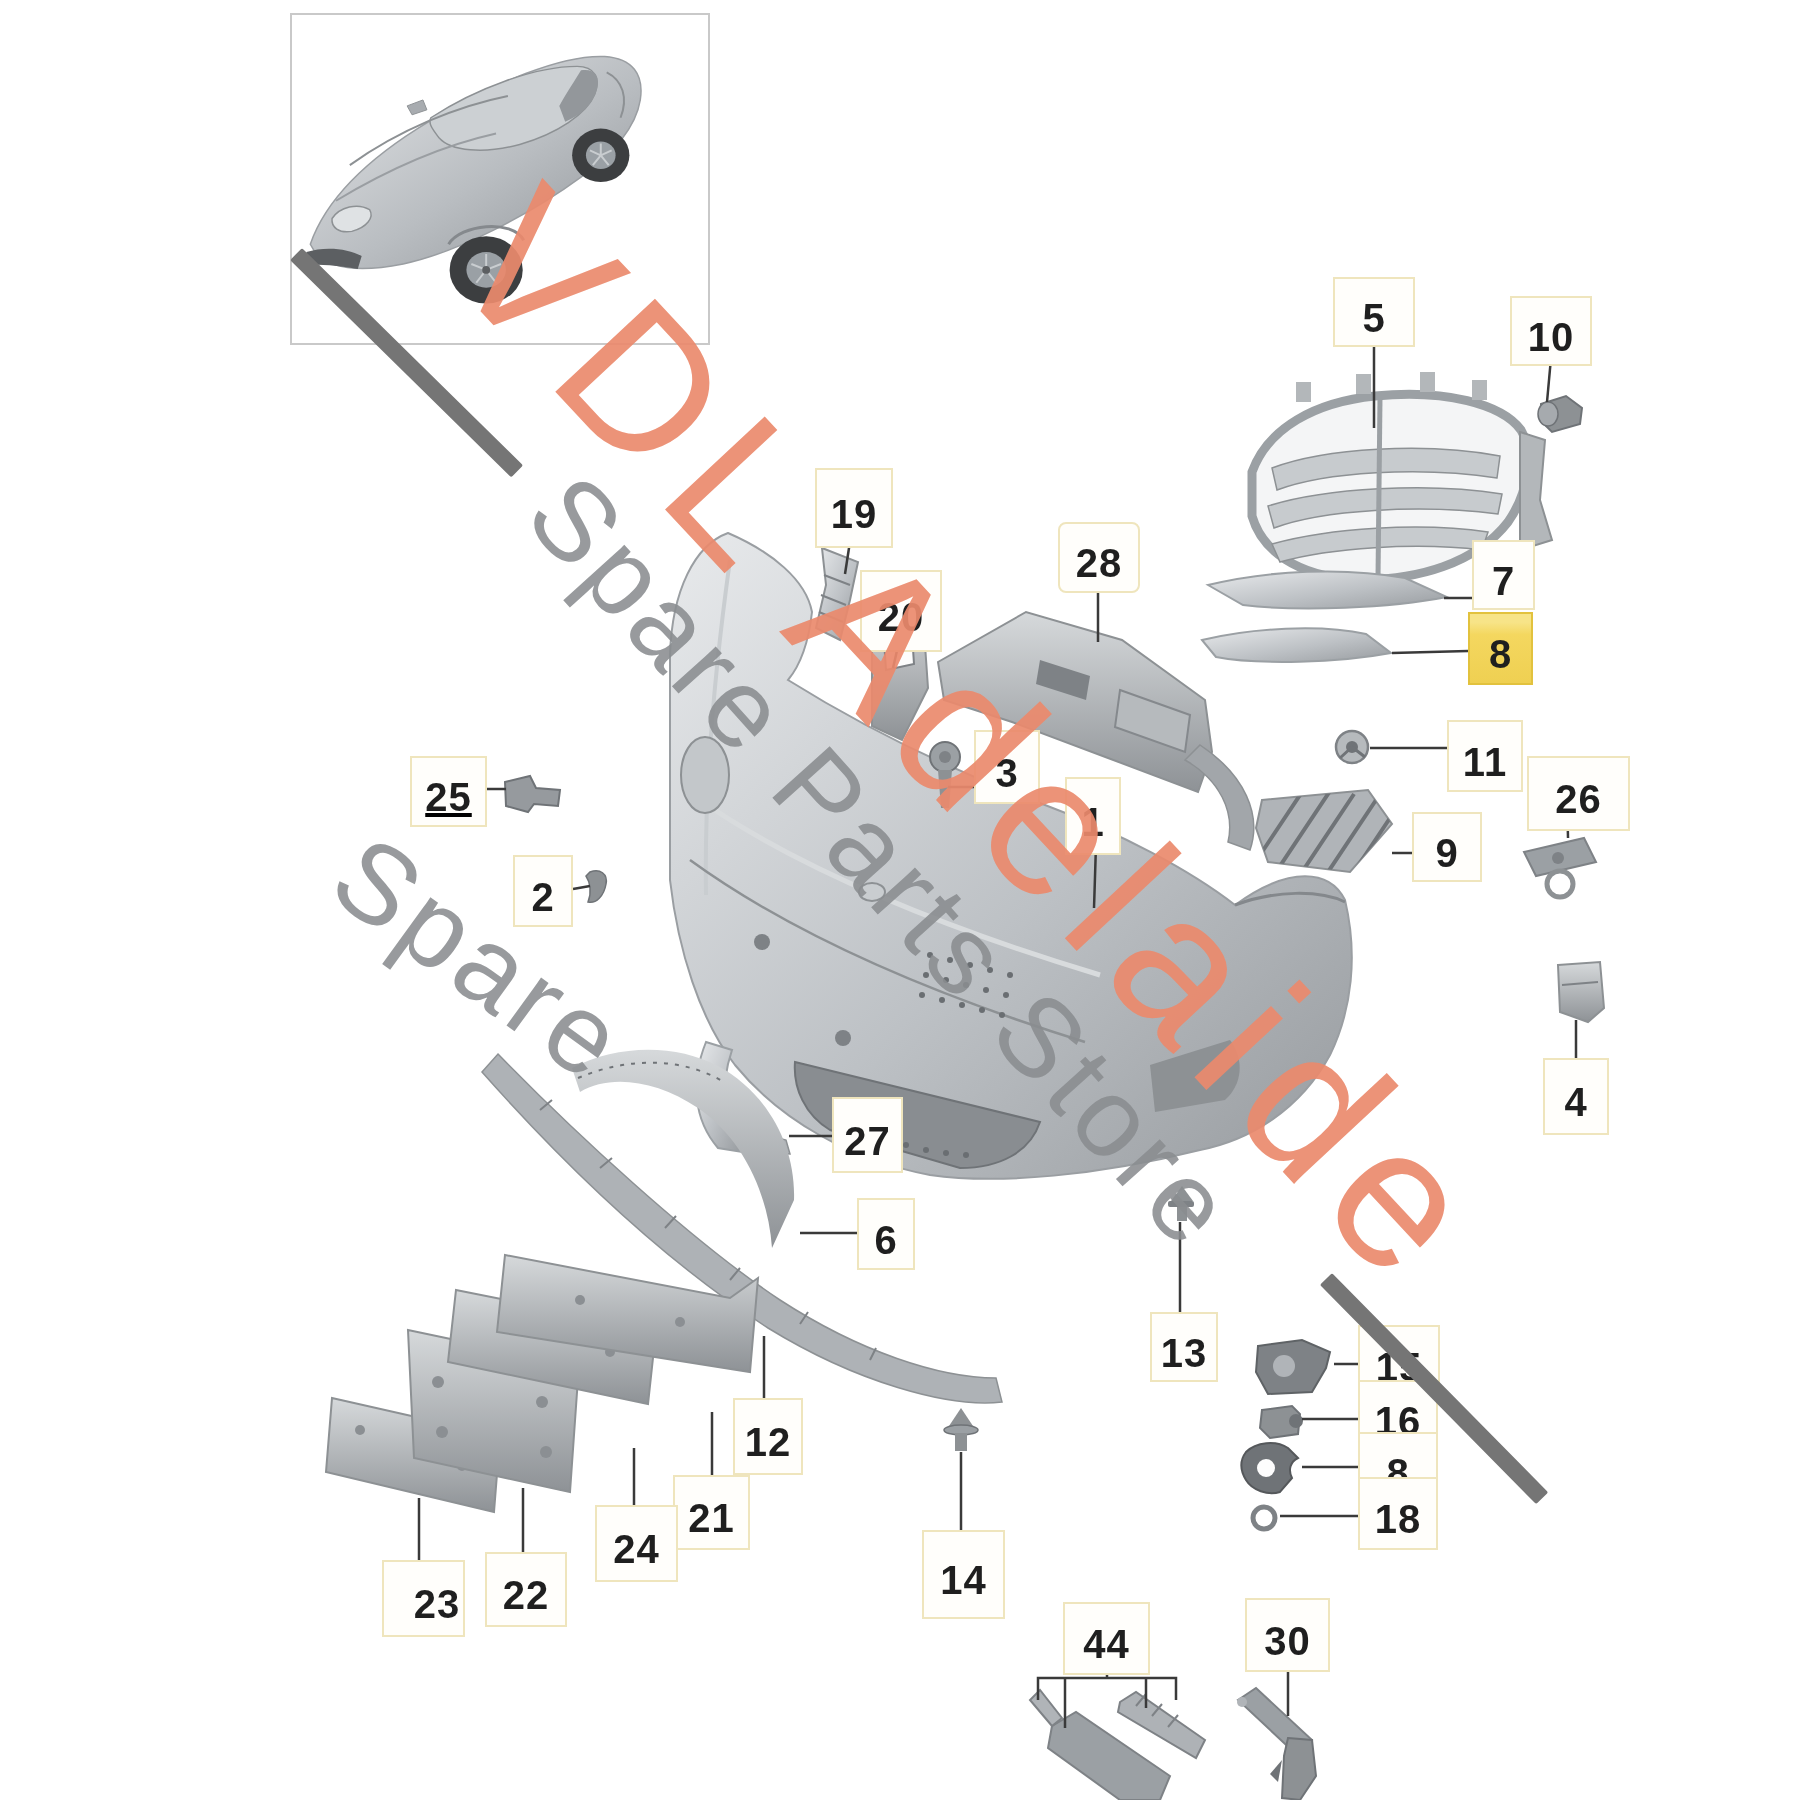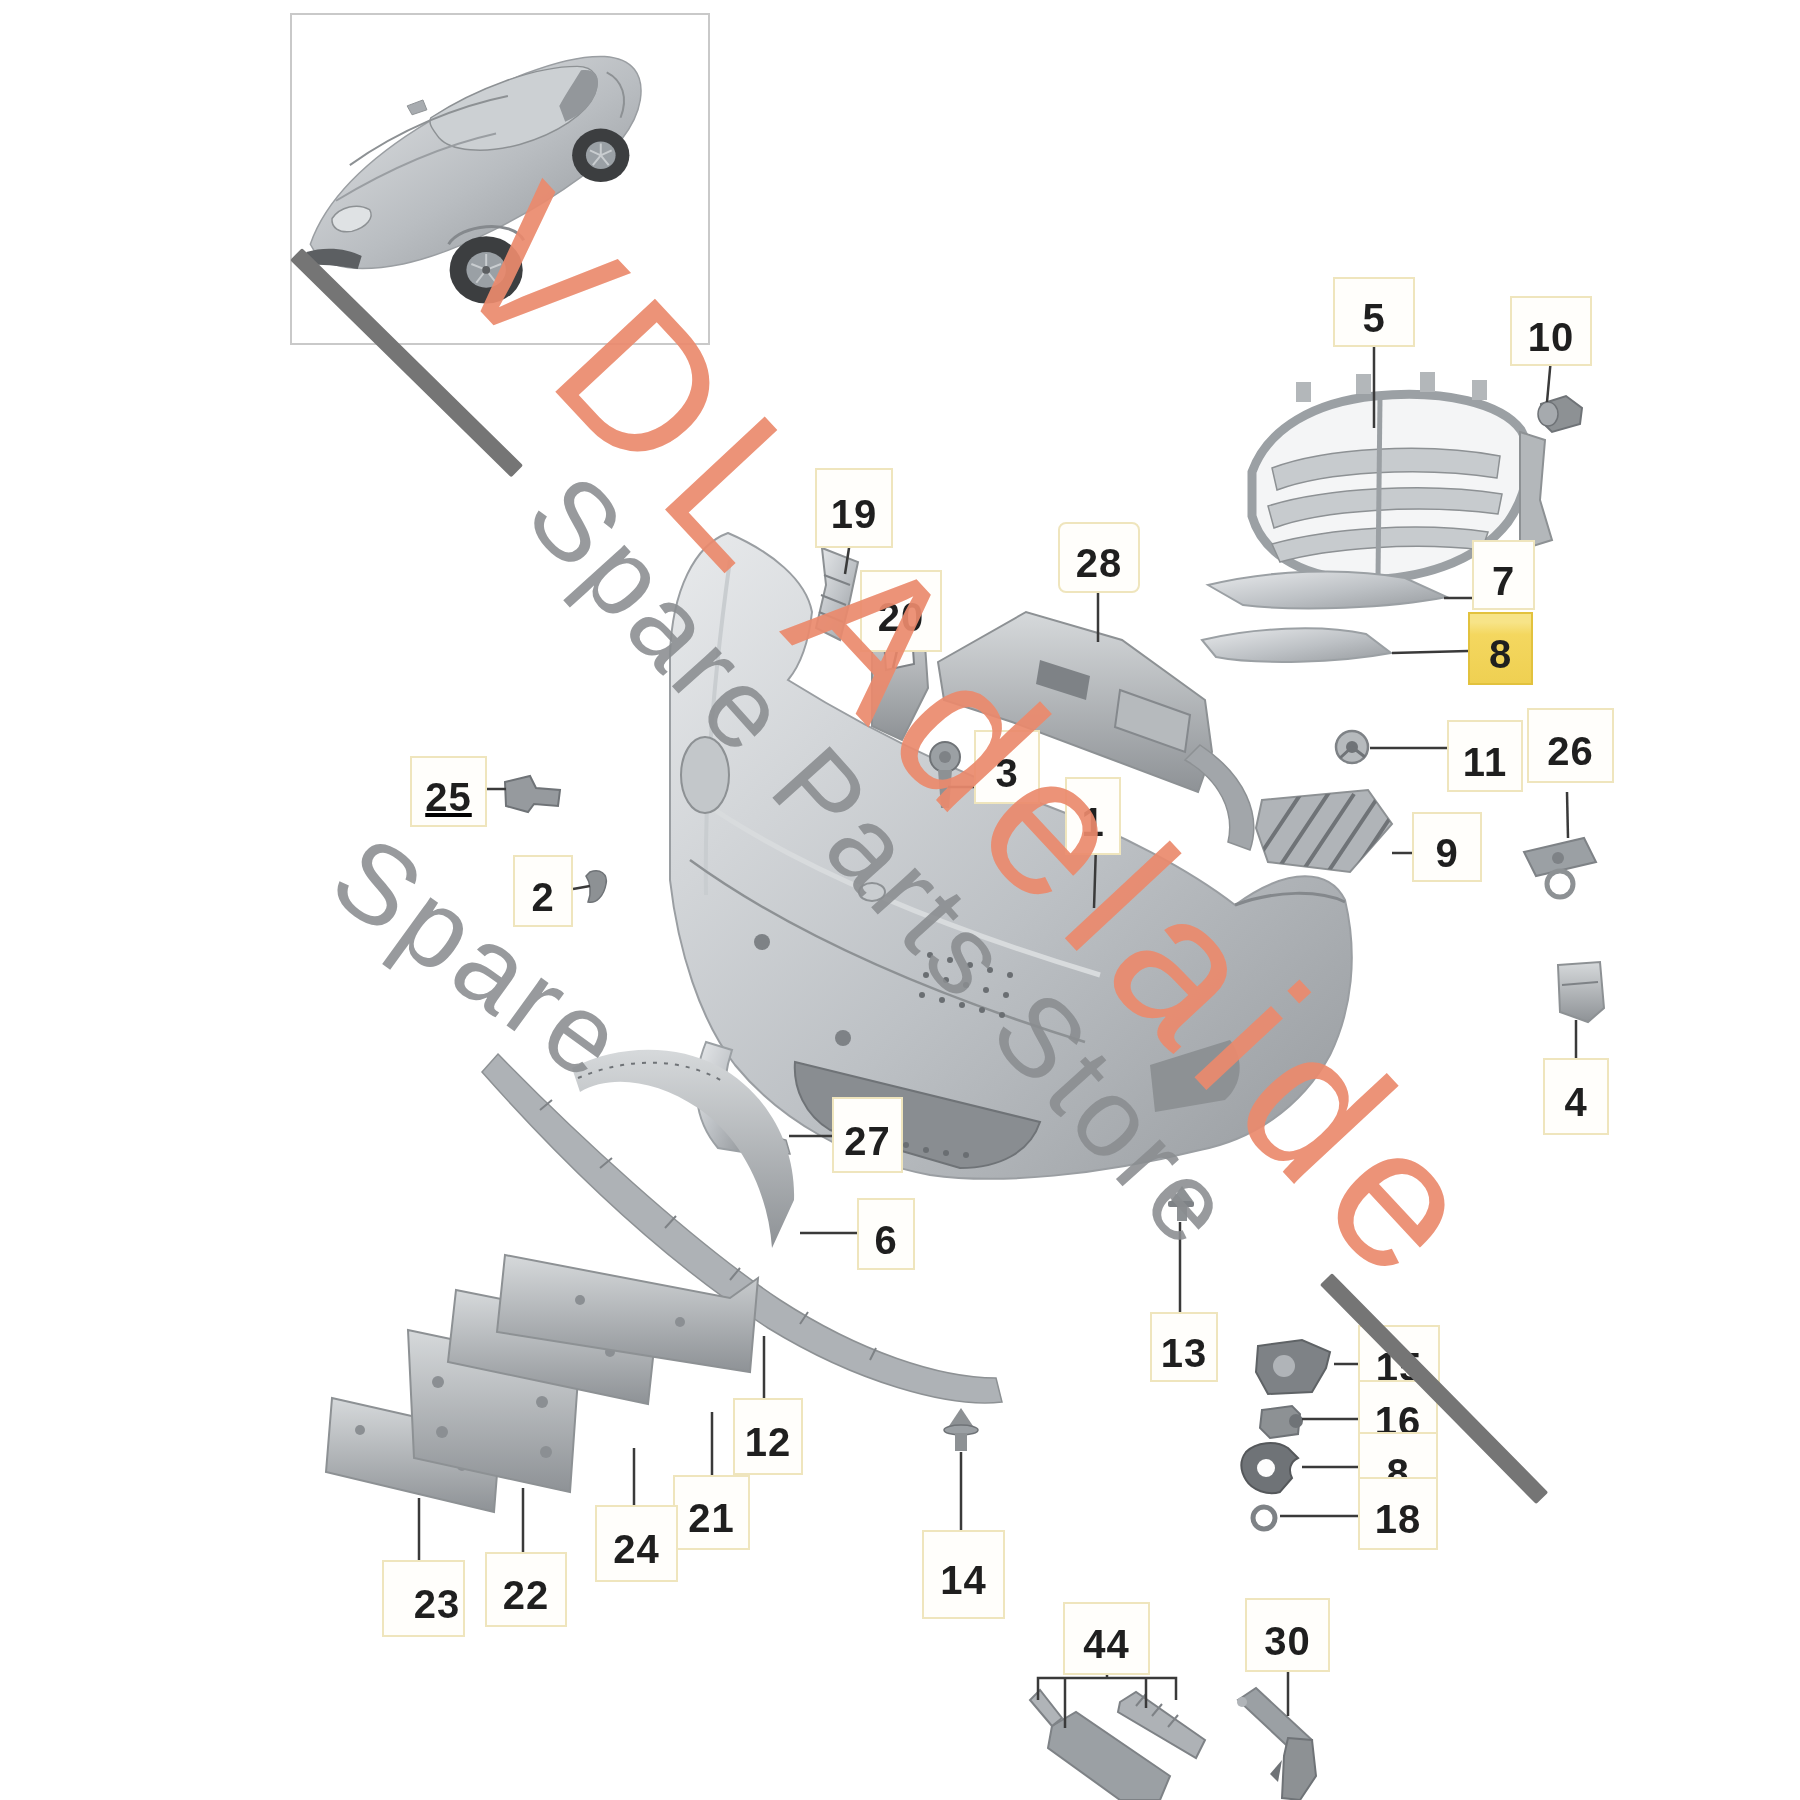--- a/index.html
+++ b/index.html
@@ -376,21 +376,21 @@
       </div>
       <div class="callout-box" style="left: 382px; top: 1560px; width: 83px; height: 77px; padding-left: 27px;">
         <span class="digit">23</span>
       </div>
       <div class="callout-box" style="left: 595px; top: 1505px; width: 83px; height: 77px;">
         <span class="digit">24</span>
       </div>
       <div class="callout-box" style="left: 410px; top: 756px; width: 77px; height: 71px; text-decoration: underline;">
         <span class="digit">25</span>
       </div>
-      <div class="callout-box" style="left: 1527px; top: 708px; width: 87px; height: 75px;">
+      <div class="callout-box" style="left: 1527px; top: 756px; width: 103px; height: 75px;">
         <span class="digit">26</span>
       </div>
       <div class="callout-box" style="left: 832px; top: 1097px; width: 71px; height: 76px;">
         <span class="digit">27</span>
       </div>
       <div class="callout-box" style="left: 1058px; top: 522px; width: 82px; height: 71px; border-radius: 8px;">
         <span class="digit">28</span>
       </div>
       <div class="callout-box" style="left: 1063px; top: 1602px; width: 87px; height: 73px;">
         <span class="digit">44</span>

